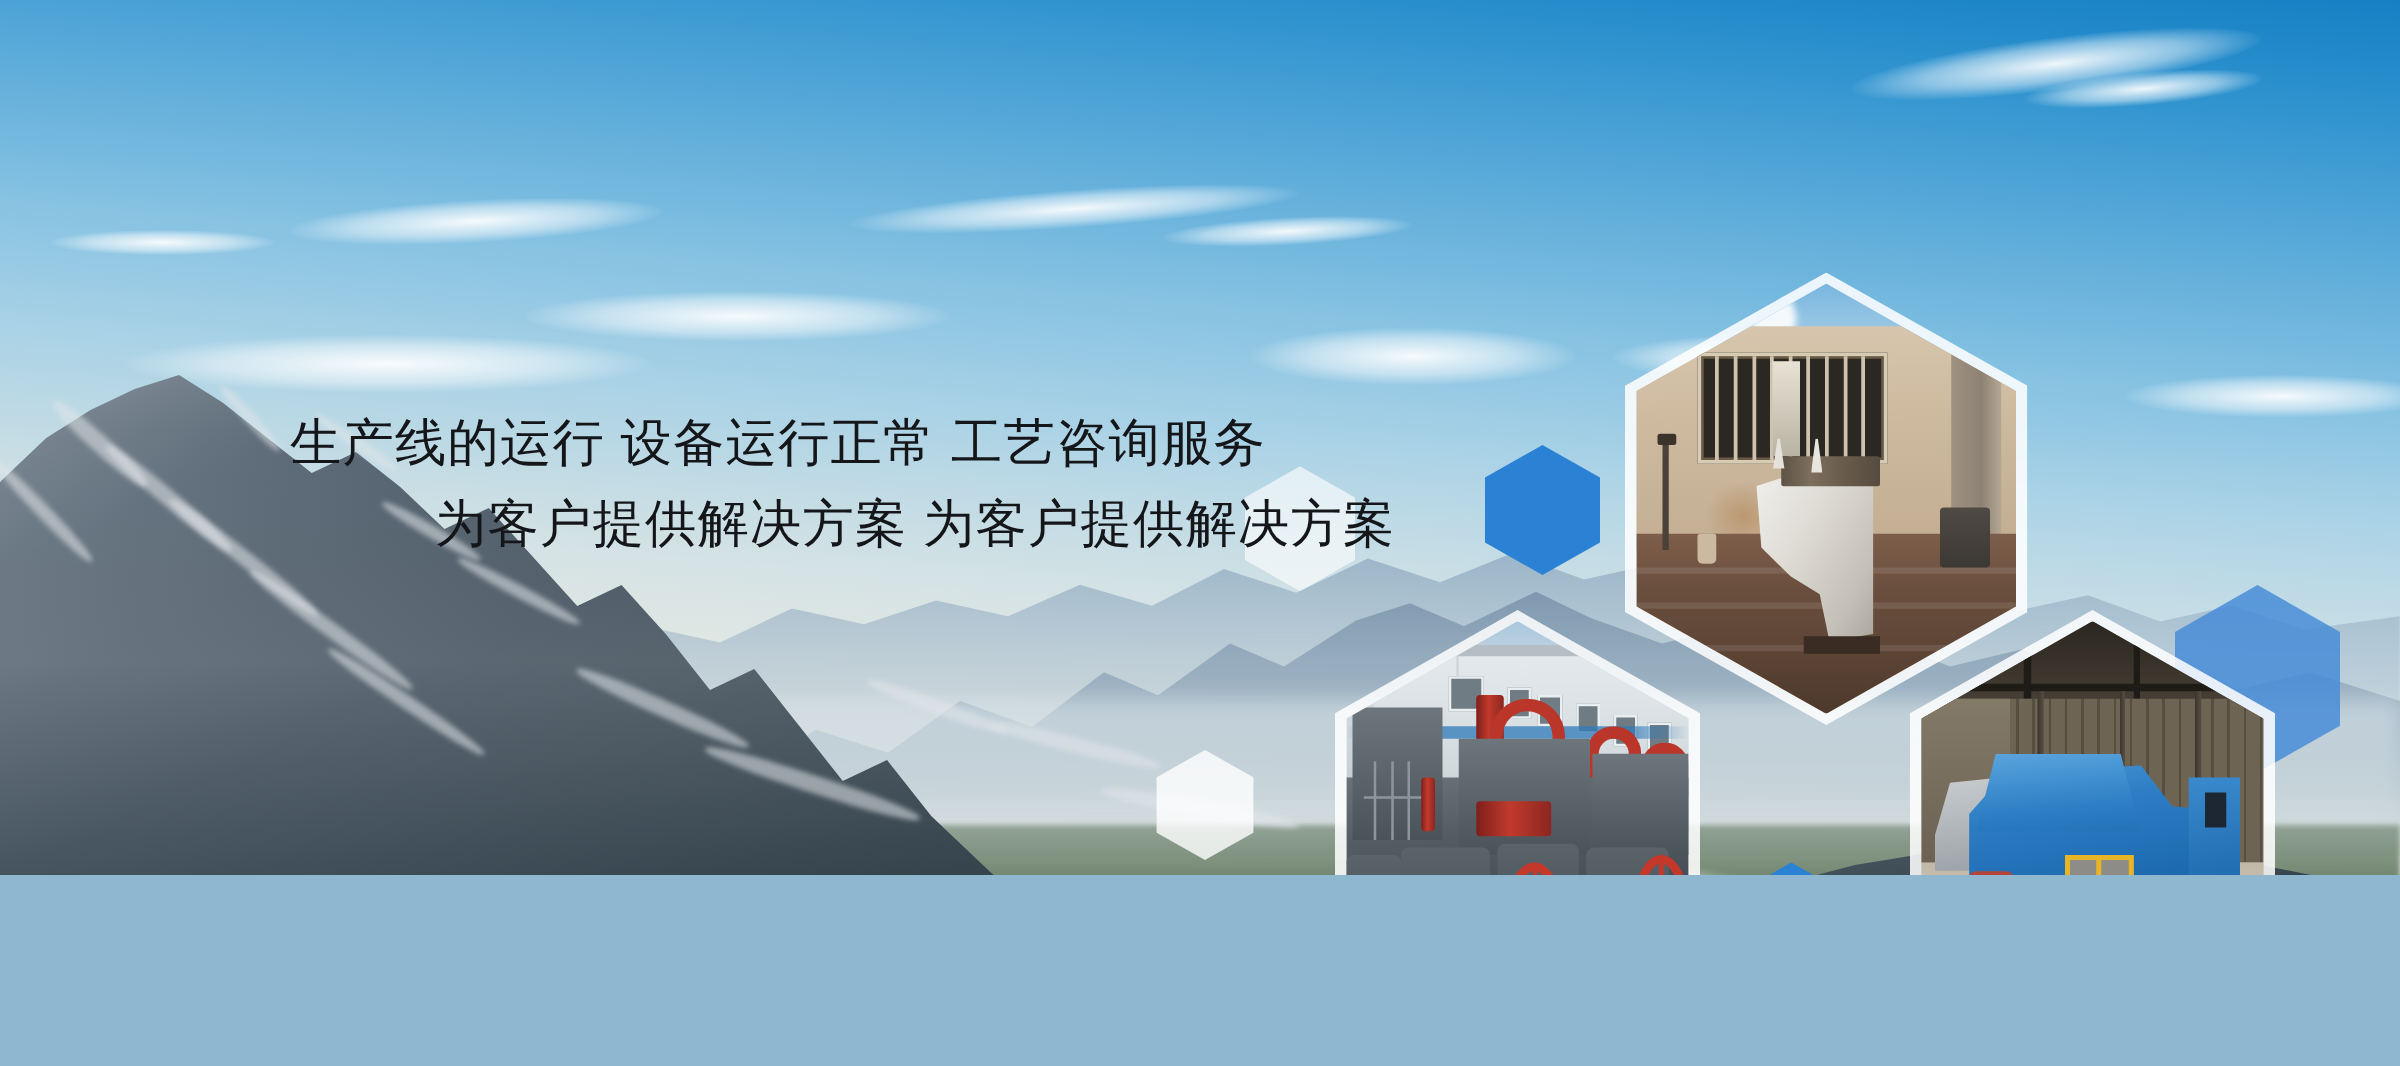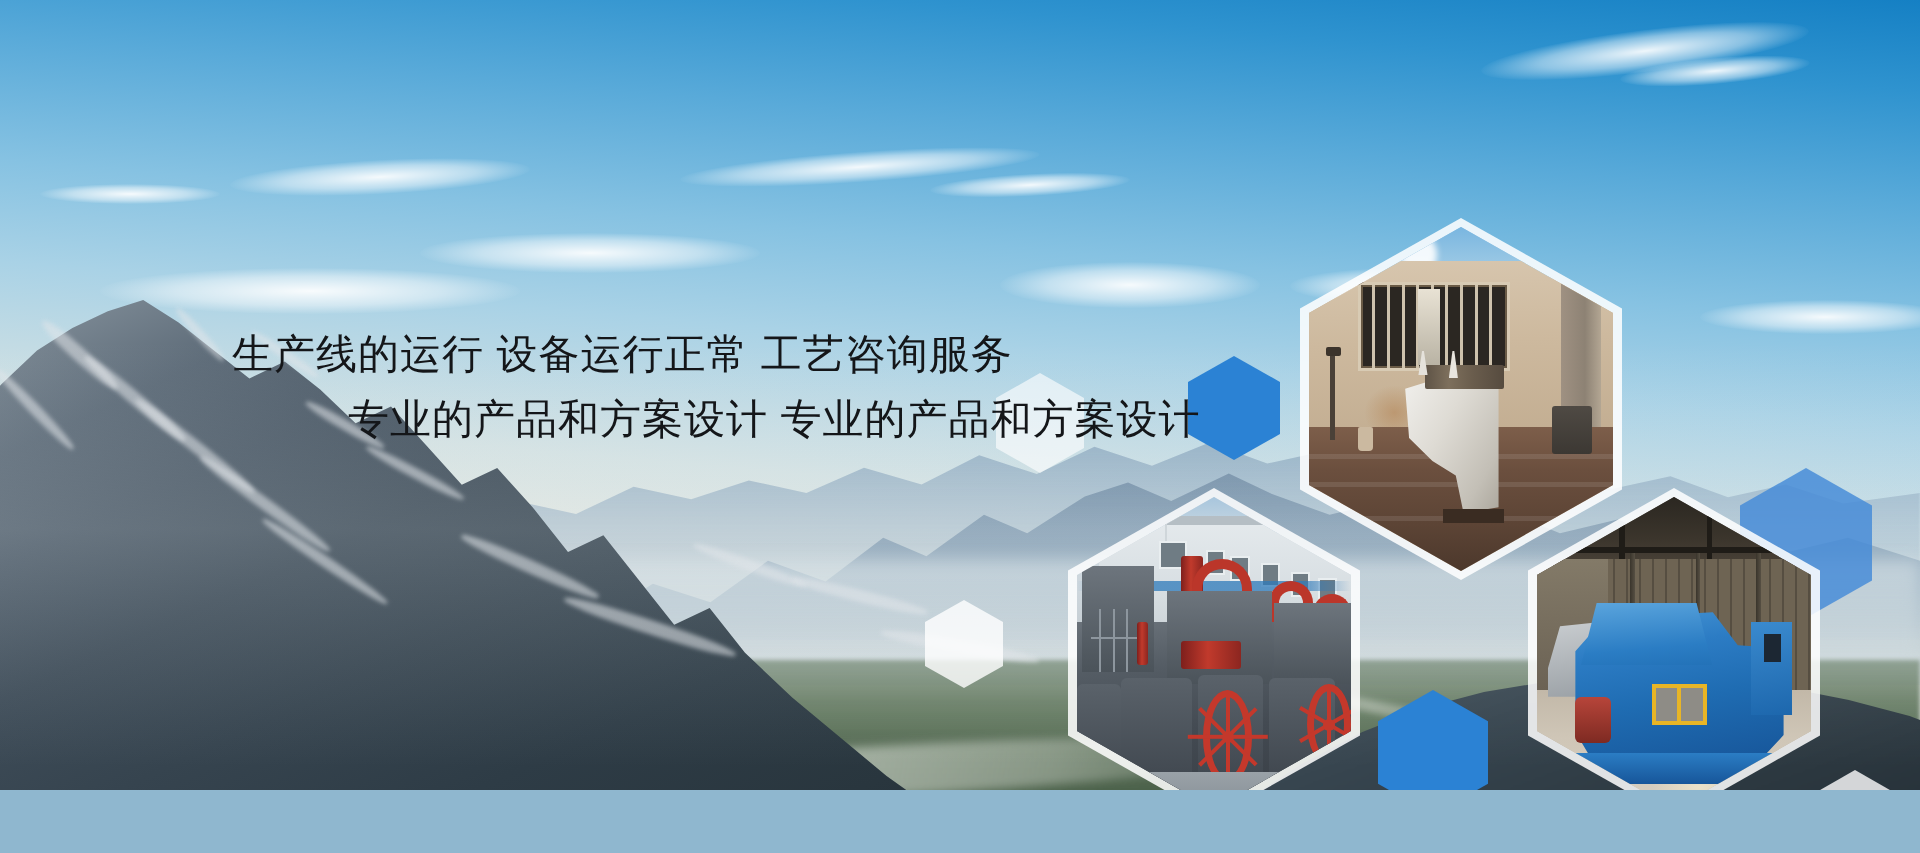--- a/index.html
+++ b/index.html
@@ -6,21 +6,21 @@
   html,body { width:1920px; height:853px; overflow:hidden; }
   body {
     font-family:"Liberation Sans","DejaVu Sans",sans-serif;
     background:#8fb7cf;
   }
 
   
   #banner {
     position:relative;
     width:1920px;
-    height:790px;
+    height:700px;
     overflow:hidden;
     padding-left:12px;
   }
 
   
   .bg-layer { position:absolute; left:0; top:0; width:1920px; height:853px; }
 
   
   .sky {
     background:linear-gradient(185deg,
@@ -385,21 +385,21 @@
     <div class="streak s13"></div>
       <div class="streak s14"></div>
       <div class="streak s15"></div>
   </div>
   <div class="ridge-fr"></div>
   <div class="ridge-fl"></div>
   <div class="bg-layer wash"></div>
 
   <div class="headline">
     <div class="line1">生产线的运行 设备运行正常 工艺咨询服务</div>
-    <div class="line2">专业的产品和方案设计  专业的产品和方案设计</div>
+    <div class="line2">为客户提供解决方案  为客户提供解决方案</div>
   </div>
 
   <div class="hex hex-white-soft" style="left:996px; top:373px; width:88px; height:100px;"></div>
 
   <div class="hex hex-white" style="left:925px; top:600px; width:78px; height:88px;"></div>
 
   <div class="hex hex-blue-soft" style="left:1740px; top:468px; width:132px; height:150px;"></div>
 
   <div class="hex-photo" style="left:1300px; top:218px; width:322px; height:362px;">
     <div class="ring"></div>

